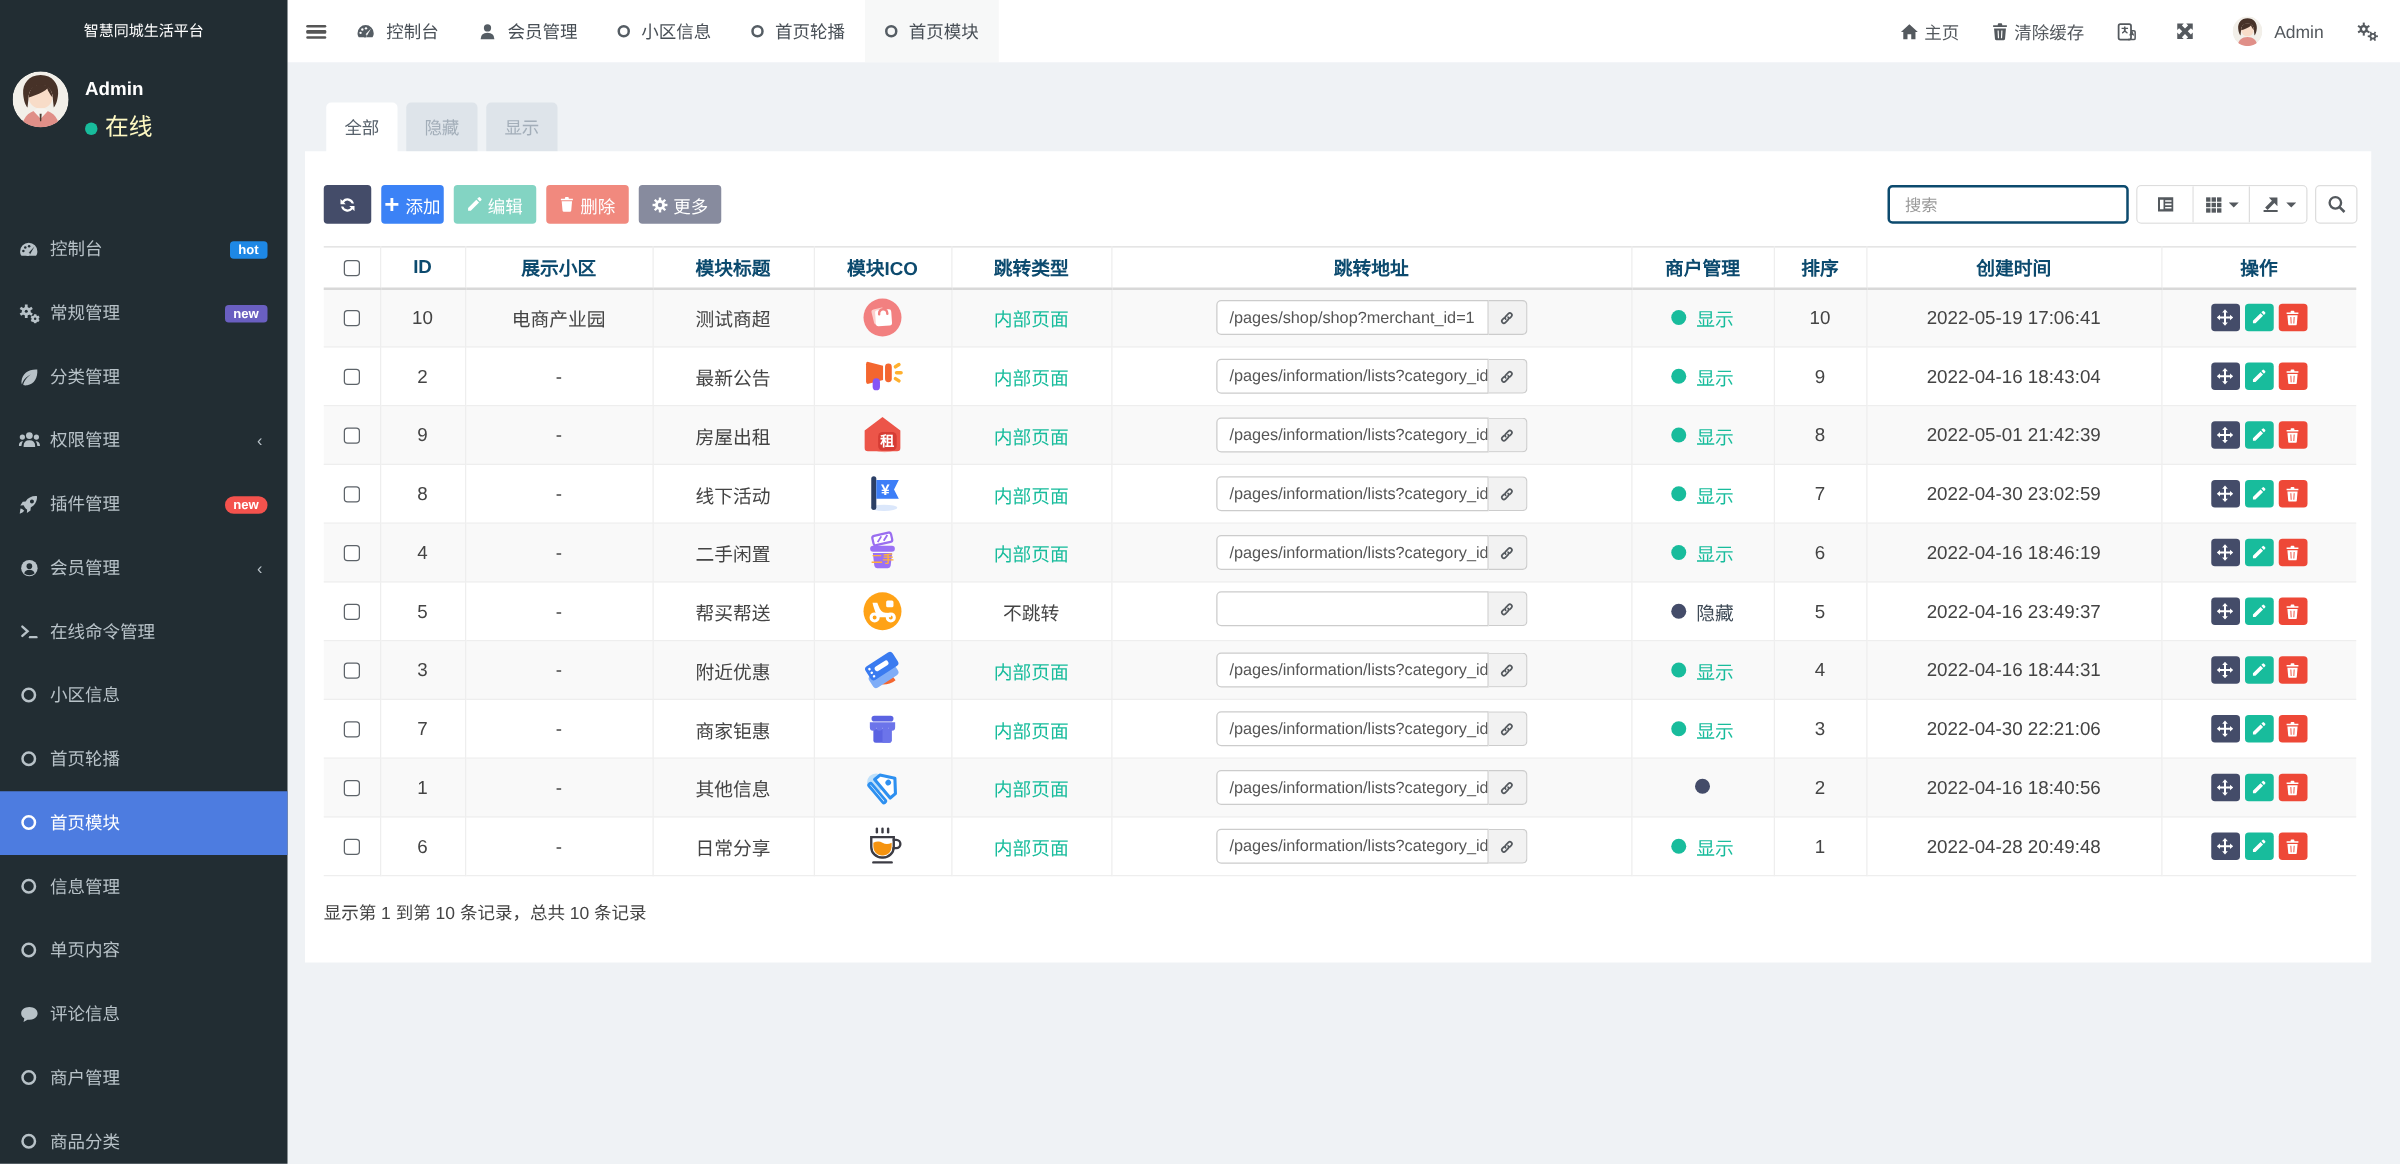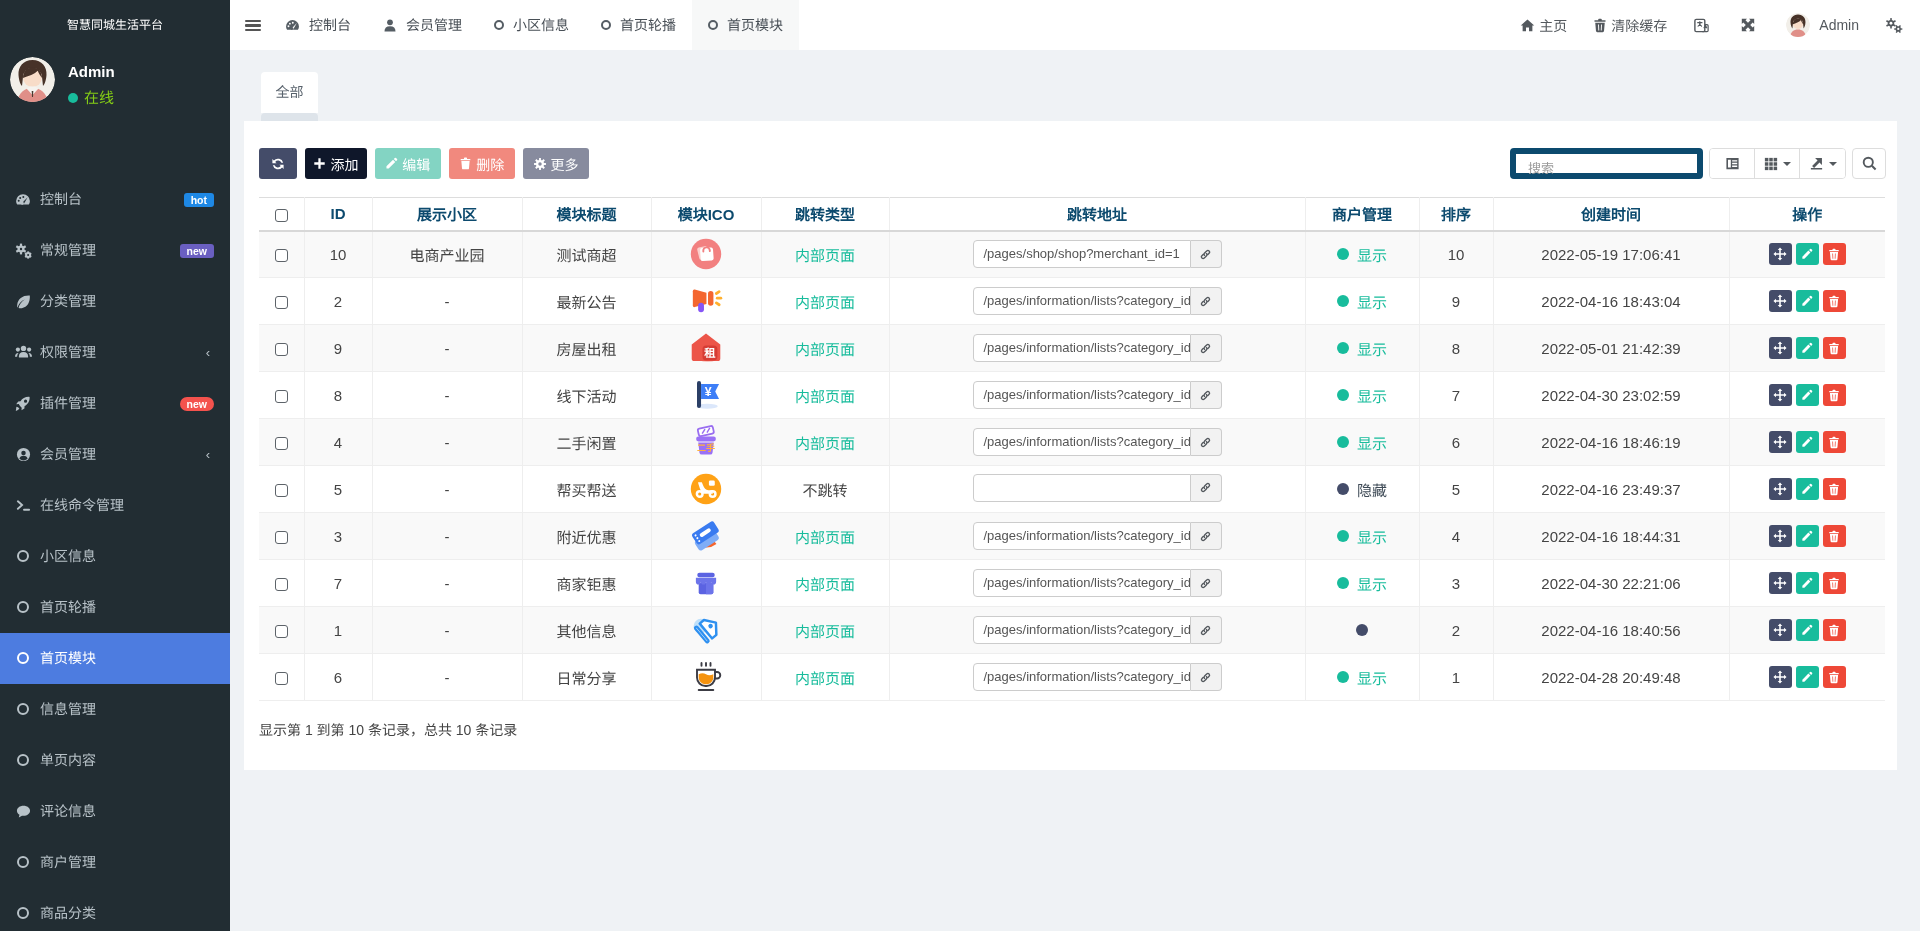--- a/index.html
+++ b/index.html
@@ -6,21 +6,21 @@
 * { margin:0; padding:0; box-sizing:border-box; }
 html,body { width:1920px; height:931px; overflow:hidden; }
 body { font-family:"Liberation Sans",sans-serif; font-size:14px; color:#444; background:#eff2f5; }
 
 
 .sidebar { position:absolute; left:0; top:0; width:230px; height:931px; background:#222d33; z-index:5; }
 .logo { height:50px; line-height:50px; text-align:center; color:#fff; font-size:12px; white-space:nowrap; }
 .userpanel { position:relative; height:60px; margin-top:7px; }
 .userpanel .av { position:absolute; left:10px; top:0; width:45px; height:45px; border-radius:50%; overflow:hidden; }
 .userpanel .uname { position:absolute; left:68px; top:6px; color:#fff; font-weight:bold; font-size:15px; }
-.userpanel .ustat { position:absolute; left:68px; top:29px; color:#84cc16; font-size:15px; }
+.userpanel .ustat { position:absolute; left:68px; top:29px; color:#fef9c3; font-size:19px; }
 .userpanel .ustat .dot { display:inline-block; width:10px; height:10px; border-radius:50%; background:#18bc9c; margin-right:6px; }
 .sidesearch { position:absolute; left:10px; top:123px; width:210px; height:41px; background:#394349; border-radius:4px; color:#8a949b; font-size:14px; line-height:41px; padding-left:12px; }
 .sidesearch svg { position:absolute; right:14px; top:13px; }
 .menu { position:absolute; top:174px; left:0; width:230px; list-style:none; }
 .menu li { height:51px; line-height:51px; color:#b8c2c8; font-size:14px; position:relative; padding-left:40px; white-space:nowrap; }
 .menu li .mi { position:absolute; left:15px; top:18px; width:16px; height:16px; text-align:center; line-height:0; font-size:0; }
 .menu li.active { background:#4d7ce0; color:#fff; }
 .menu li .arrow { position:absolute; right:20px; top:0; font-size:13px; color:#b8c2c8; font-family:"Liberation Sans",sans-serif; }
 .badge { position:absolute; top:19px; right:16px; height:14px; line-height:14px; padding:0 7px; font-size:10.5px; font-weight:bold; color:#fff; border-radius:3px; }
 .badge.hot { background:#1e88e5; }
@@ -38,36 +38,36 @@
 .topnav .titem svg, .topnav .titem .co2 { margin-right:9px; }
 .topnav .titem.active { background:#f7f8f8; }
 .co2 { display:inline-block; width:10px; height:10px; border:2px solid #555d64; border-radius:50%; }
 .topright { position:absolute; right:0; top:0; height:50px; display:flex; align-items:flex-start; color:#54595e; font-size:14px; }
 .topright .ti { display:flex; align-items:center; padding:0 13px; height:50px; white-space:nowrap; }
 .topright .ti svg { margin-right:4px; }
 .smallav { width:24px; height:24px; border-radius:50%; overflow:hidden; margin-right:9px; }
 
 
 .content { position:absolute; left:230px; top:50px; width:1690px; height:881px; background:#eff2f5; }
-.tabsrow { position:absolute; left:31px; top:22px; height:41px; display:flex;flex-direction:column; }
+.tabsrow { position:absolute; left:31px; top:32px; height:41px; display:flex; }
 .tab { height:41px; line-height:41px; padding:0 14.5px; font-size:14px; color:#a3aeb9; background:#dee4ea; border-radius:4px 4px 0 0; margin-right:7px; }
 .tab.active { background:#fff; color:#57616b; }
 .panel { position:absolute; left:14px; top:71px; width:1653px; height:649px; background:#fff; }
 .pbody { position:relative; padding:15px; }
 .toolbar { margin-top:12px; height:31px; position:relative; }
 .btn { display:inline-flex; align-items:center; justify-content:center; height:31px; border:none; border-radius:3px; color:#fff; font-size:14px; vertical-align:top; font-family:"Liberation Sans",sans-serif; }
 .btn svg { margin-right:0; }
 .btn span { margin-left:4px; }
 .btn-refresh { width:38px; background:#444c69; margin-right:4px; }
-.btn-add { width:62px; background:#0f172a; margin-right:4px;text-align:right; }
+.btn-add { width:50px; background:#3b82f6; margin-right:4px;text-align:right; }
 .btn-edit { width:66px; background:#83d4c3; margin-right:4px; }
 .btn-del { width:66px; background:#f1897e; margin-right:4px; }
 .btn-more { width:66px; background:#878b9e; }
 .tool-right { position:absolute; right:-4px; top:0; height:31px; display:flex; }
-.srch { width:193px; height:31px; border:6px solid #0c4a6e; border-radius:4px; color:#999; font-size:13px; line-height:29px; padding-left:12px; margin-right:6px; background:#fff; }
+.srch { width:193px; height:31px; border:2px solid #0c4a6e; border-radius:4px; color:#999; font-size:13px; line-height:29px; padding-left:12px; margin-right:6px; background:#fff; }
 .bgroup { display:flex; height:31px; border:1px solid #ddd; border-radius:4px; overflow:hidden; margin-right:6px; }
 .bgroup .gb { width:45px; height:29px; background:#fff; display:flex; align-items:center; justify-content:center; border-right:1px solid #ddd; }
 .bgroup .gb:last-child { border-right:none; }
 .gb .caret { width:0; height:0; border-left:4px solid transparent; border-right:4px solid transparent; border-top:4px solid #54595e; margin-left:5px; }
 .btn-q { width:34px; height:31px; background:#fff; border:1px solid #ddd; border-radius:4px; display:flex; align-items:center; justify-content:center; }
 
 
 .tbl { margin-top:18px; border-collapse:collapse; table-layout:fixed; width:1626px; }
 .tbl th { border:1px solid #eee; border-top:1px solid #ddd; border-bottom:2px solid #d8d8d8; height:33px; font-size:15px; color:#0c4a6e; font-weight:bold; text-align:center; padding:0; }
 .tbl td { border:1px solid #eee; height:47px; font-size:15px; color:#444; text-align:center; padding:0; vertical-align:middle; }

